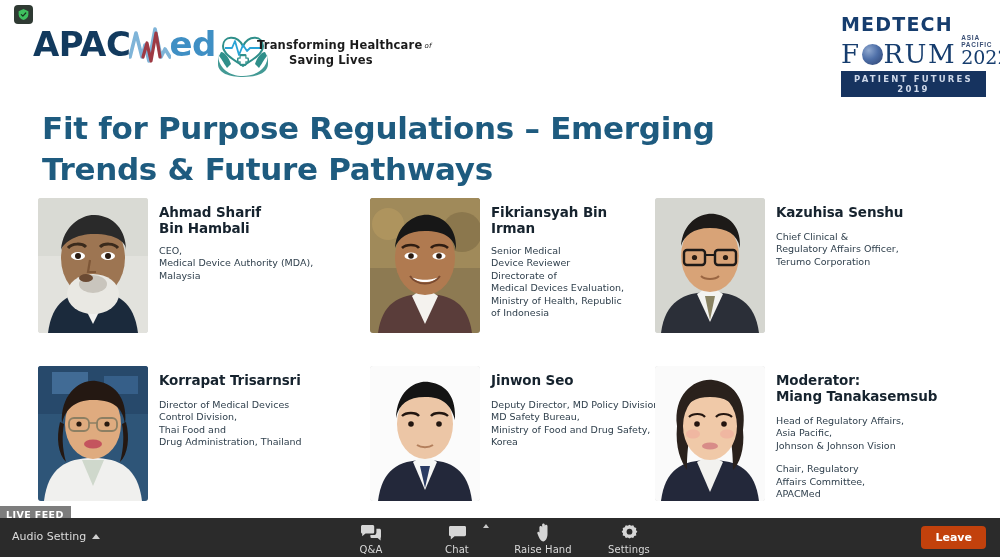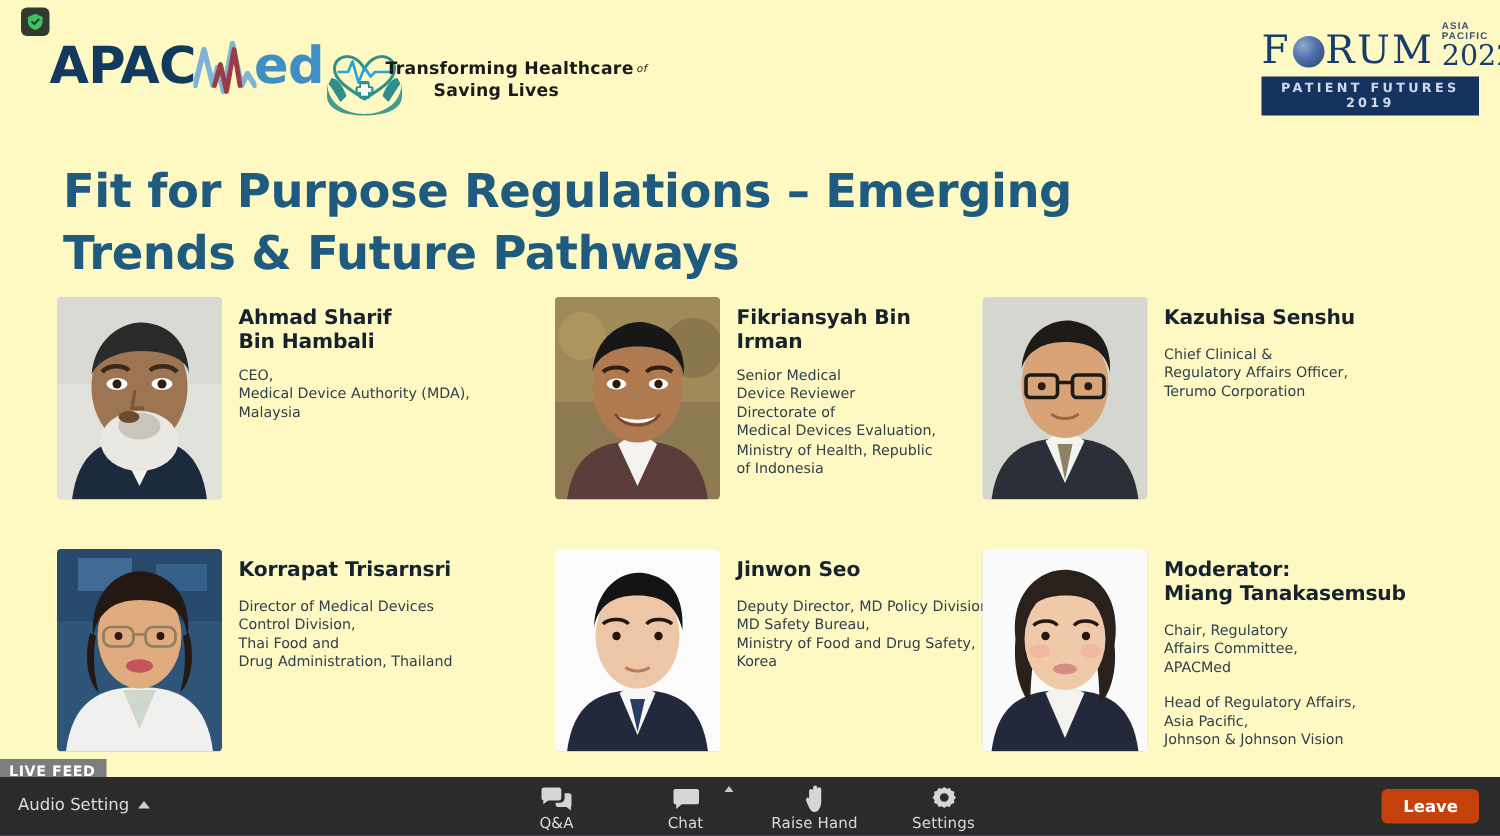--- a/index.html
+++ b/index.html
@@ -8,21 +8,21 @@
     font-family: "Liberation Sans", sans-serif;
     background: #2b2b2b;
     overflow: hidden;
   }
   #app { position: relative; width: 1000px; height: 557px; background: #2b2b2b; }
 
   
   .slide {
     position: absolute; left: 0; top: 0;
     width: 1000px; height: 518px;
-    background: #fef9c3;
+    background: #ffffff;
     overflow: hidden;
   }
 
   
   .sec-badge {
     position: absolute; left: 14px; top: 5px;
     width: 19px; height: 19px; border-radius: 4px;
     background: #2f3a33;
     display: flex; align-items: center; justify-content: center;
   }
@@ -215,20 +215,21 @@
             <rect x="23.5" y="34.7" width="9" height="2.6" fill="#ffffff"></rect>
           </svg>
         </div>
         <div class="thsl-text">
           <span>Transforming Healthcare</span><span class="of">of</span>
           <span class="l2">Saving Lives</span>
         </div>
       </div>
 
       <div class="mtf-logo">
+        <div class="mtf-l1">MEDTECH</div>
         <div class="mtf-row2">
           <div class="mtf-forum">
             <span>F</span>
             <span class="mtf-o"></span>
             <span>RUM</span>
           </div>
           <div class="mtf-right">
             <span class="mtf-ap">ASIA PACIFIC</span>
             <span class="mtf-year">2022</span>
           </div>
@@ -404,26 +405,26 @@
               <circle cx="42" cy="58" r="2.8" fill="#241610"></circle>
               <circle cx="69" cy="58" r="2.8" fill="#241610"></circle>
               <path d="M34 51 C38 47 47 47 50 51" stroke="#241610" stroke-width="2.2" fill="none"></path>
               <path d="M61 51 C64 47 73 47 77 51" stroke="#241610" stroke-width="2.2" fill="none"></path>
               <ellipse cx="55" cy="80" rx="8" ry="3.6" fill="#d88c88"></ellipse>
             </svg>
           </div>
           <div class="info w-f">
             <div class="sp-name">Moderator:
  Miang Tanakasemsub</div>
+            <div class="sp-role sp-role2">Head of Regulatory Affairs,
+Asia Pacific,
+Johnson &amp; Johnson Vision</div>
             <div class="sp-role sp-role2">Chair, Regulatory
 Affairs Committee,
 APACMed</div>
-            <div class="sp-role sp-role2">Head of Regulatory Affairs,
-Asia Pacific,
-Johnson &amp; Johnson Vision</div>
           </div>
         </div>
       </div>
     </div>
 
     <div class="live-feed">LIVE FEED</div>
   </div>
 
   <div class="toolbar">
 

